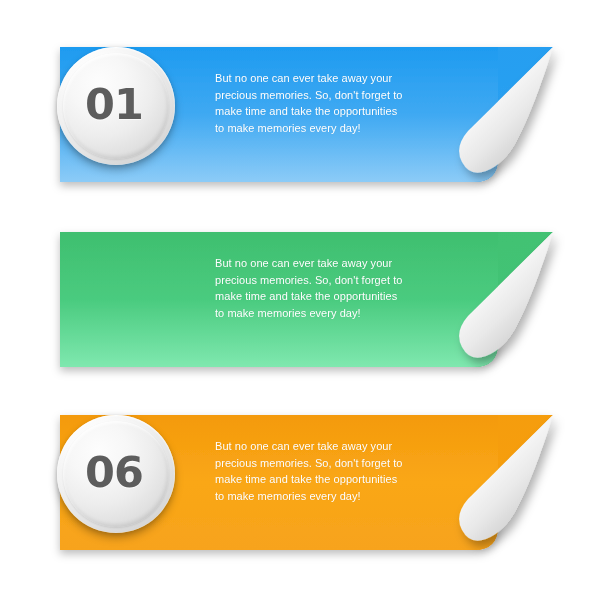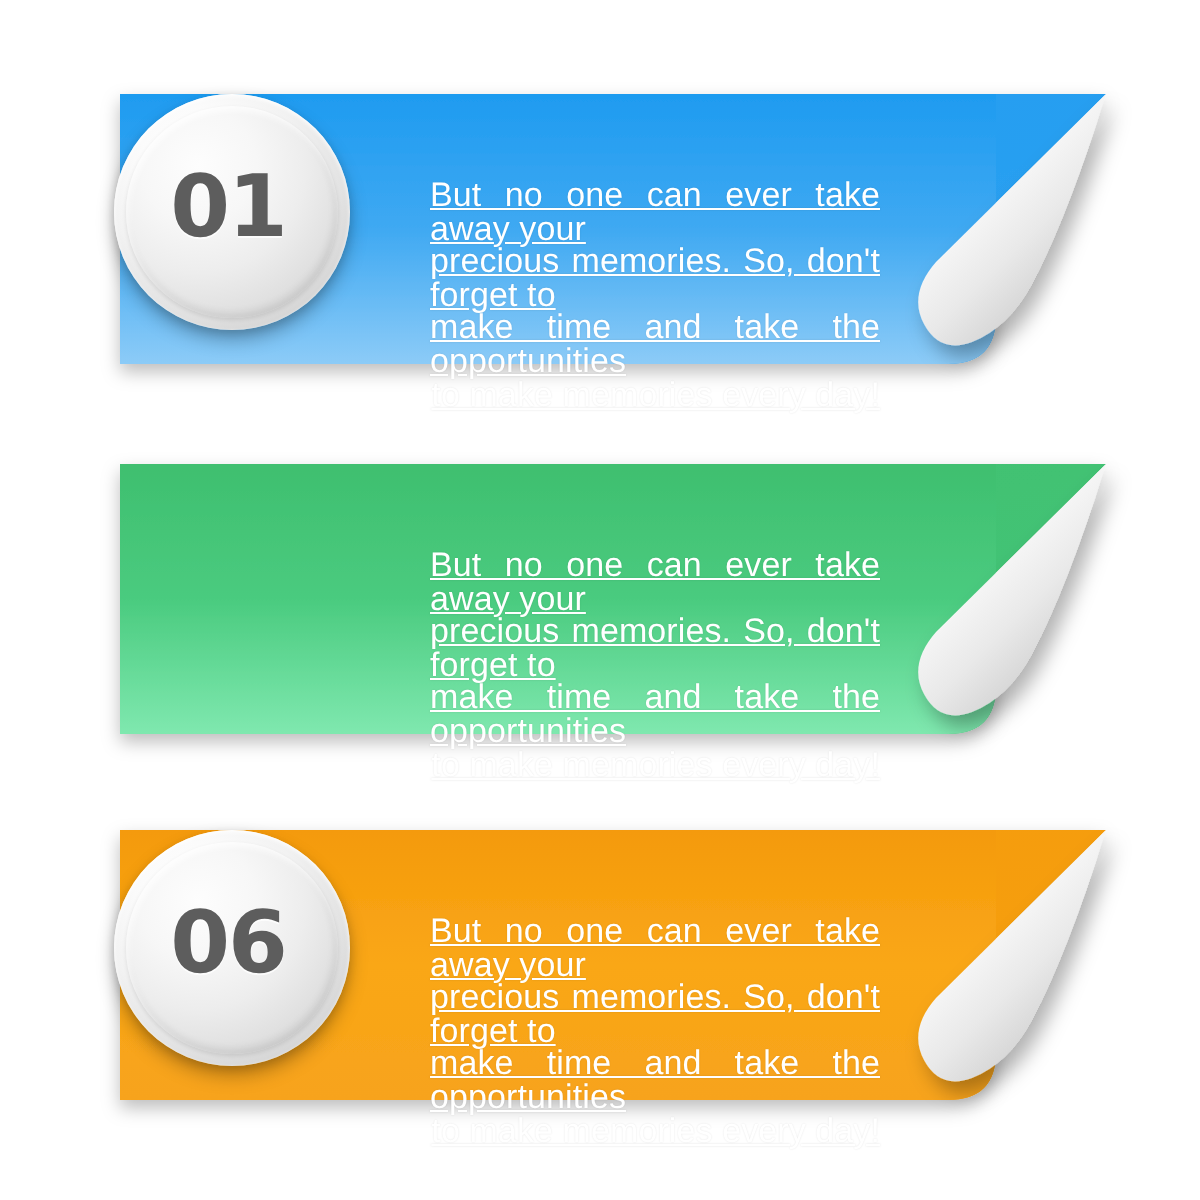--- a/index.html
+++ b/index.html
@@ -42,32 +42,31 @@
     top: 0;
     width: 600px;
     height: 170px;
     display: block;
   }
 
   
   .copy {
     position: absolute;
     left: 215px;
-    top: 60px;
+    top: 40px;
     width: 225px;
     color: #ffffff;
-    font-size: 17px;
+    font-size: 11px;
     line-height: 16.6px;
     text-align: justify;
     text-justify: inter-word;
     letter-spacing: 0.05px;
     text-shadow: 0 0 1px rgba(0,0,0,0.10);
-    text-decoration: underline;
-  }
-  .copy .lastline { text-align: right; }
+  }
+  .copy .lastline { text-align: left; }
 
   
   .circle-wrap {
     position: absolute;
     left: 55px;
     top: 15px;
     width: 124px;
     height: 124px;
     text-align: right;
   }

